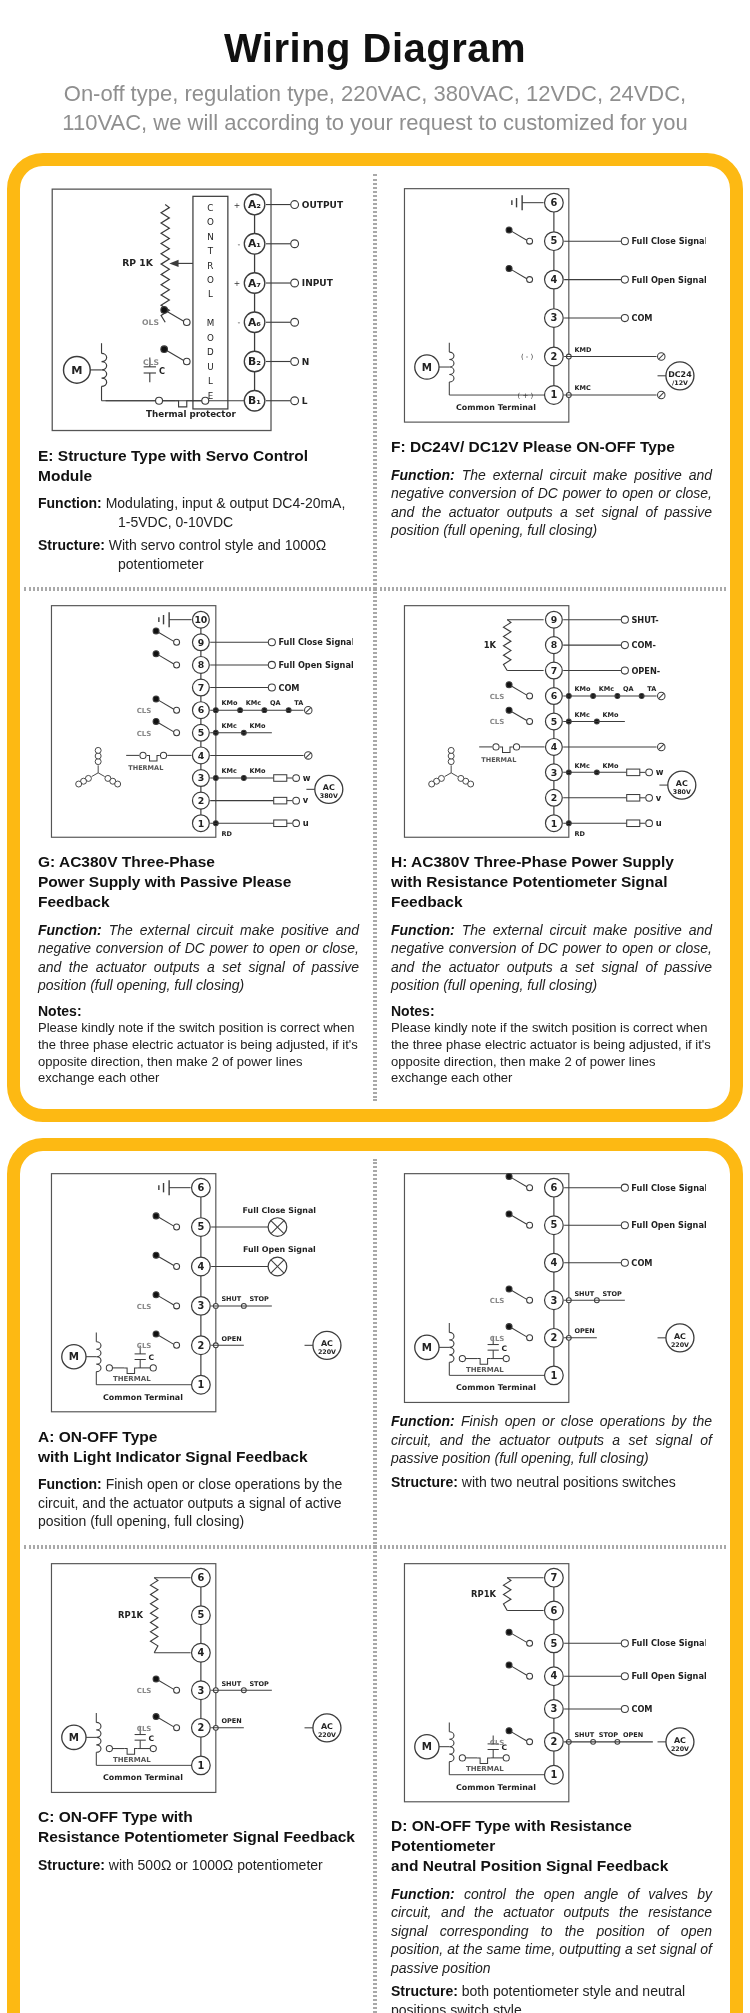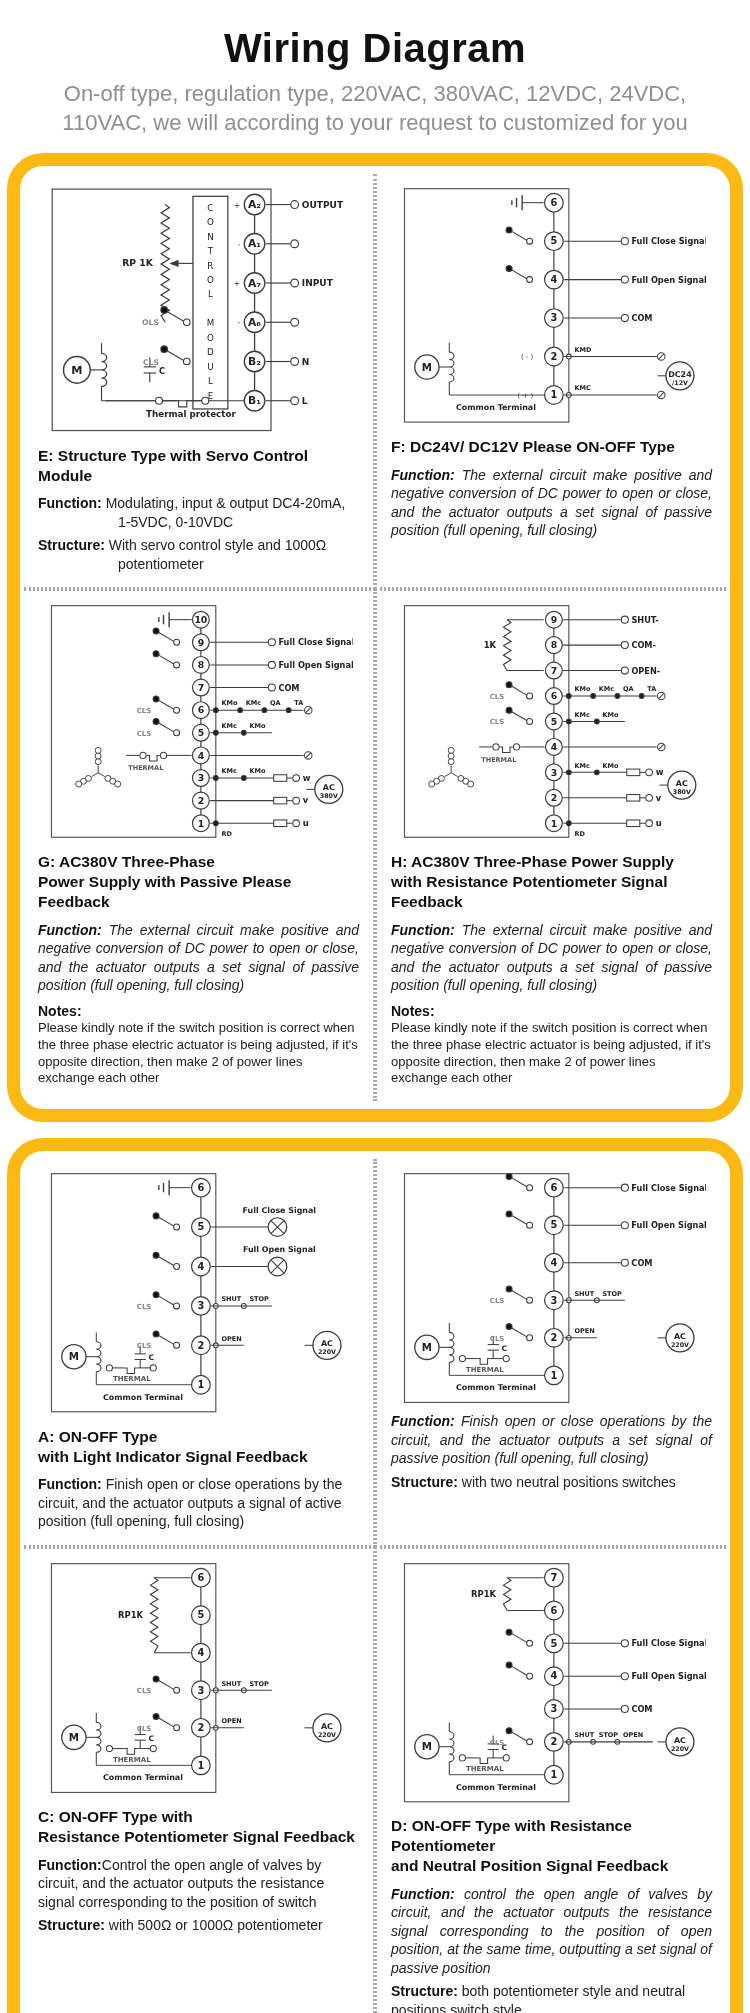--- a/index.html
+++ b/index.html
@@ -624,21 +624,20 @@
           <circle cx="117" cy="203" r="3.3" fill="#fff" stroke="#3c3c3c" stroke-width="1.1"></circle>
           <text x="94" y="217" font-size="7.5" text-anchor="middle" font-weight="bold" fill="#555">THERMAL</text>
           <text x="106" y="237" font-size="8.5" text-anchor="middle" font-weight="bold" fill="#222">Common Terminal</text>
           <line x1="288" y1="180.8" x2="279" y2="180.8" stroke="#3c3c3c" stroke-width="1.1"></line>
           <circle cx="303" cy="180.8" r="15" fill="#fff" stroke="#3c3c3c" stroke-width="1.4"></circle>
           <text x="303" y="181.8" font-size="8.5" text-anchor="middle" font-weight="bold" fill="#222">AC</text>
           <text x="303" y="190.3" font-size="6.8" text-anchor="middle" font-weight="bold" fill="#222">220V</text>
         </svg>
       <h3 class="q-heading">C: ON-OFF Type with
 Resistance Potentiometer Signal Feedback</h3>
-      <p class="q-para"><b>Function:</b><span>Control the open angle of valves by circuit, and the actuator outputs the resistance signal corresponding to the position of switch</span></p>
       <p class="q-para"><b>Structure:</b> <span>with 500Ω or 1000Ω  potentiometer</span></p>
     </section>
     <section class="q bL bT">
       <svg class="diagram" viewBox="0 0 330 265">
           <rect x="8" y="5" width="176" height="255" fill="none" stroke="#555" stroke-width="1.25"></rect>
           <line x1="168" y1="20" x2="168" y2="231" stroke="#3c3c3c" stroke-width="1.25"></line>
           <path d="M118,20 l4,3 l-8,5 l8,5 l-8,5 l8,5 l-8,5 L118,55.166666666666664" fill="none" stroke="#3c3c3c" stroke-width="1.2"></path>
           <text x="106" y="40.58333333333333" font-size="9" text-anchor="end" font-weight="bold" fill="#222">RP1K</text>
           <line x1="118" y1="20" x2="157" y2="20" stroke="#3c3c3c" stroke-width="1.1"></line>
           <line x1="118" y1="55.166666666666664" x2="157" y2="55.166666666666664" stroke="#3c3c3c" stroke-width="1.1"></line>

